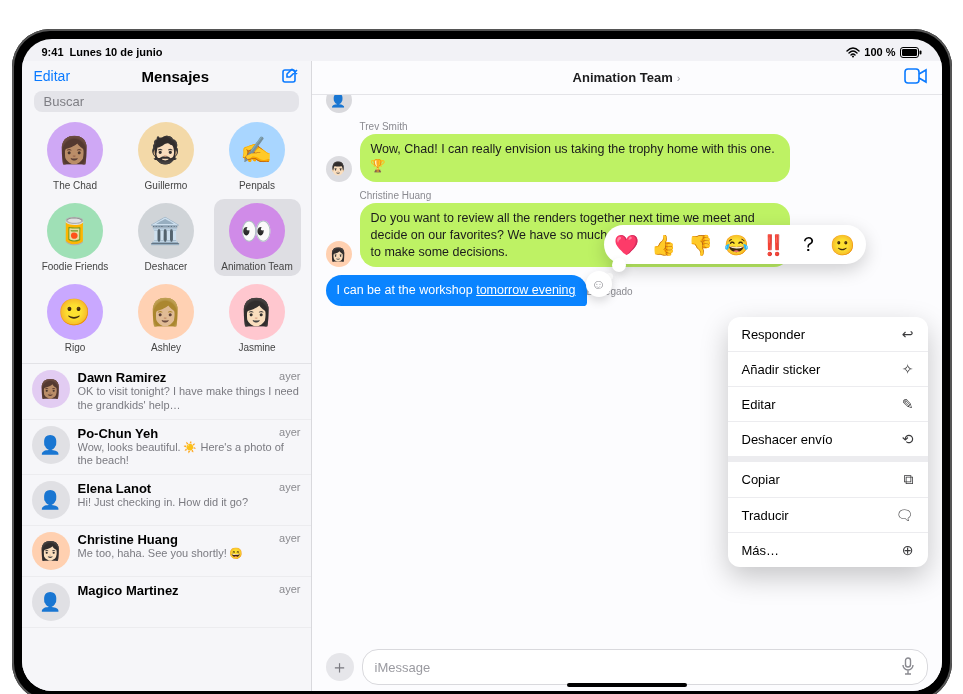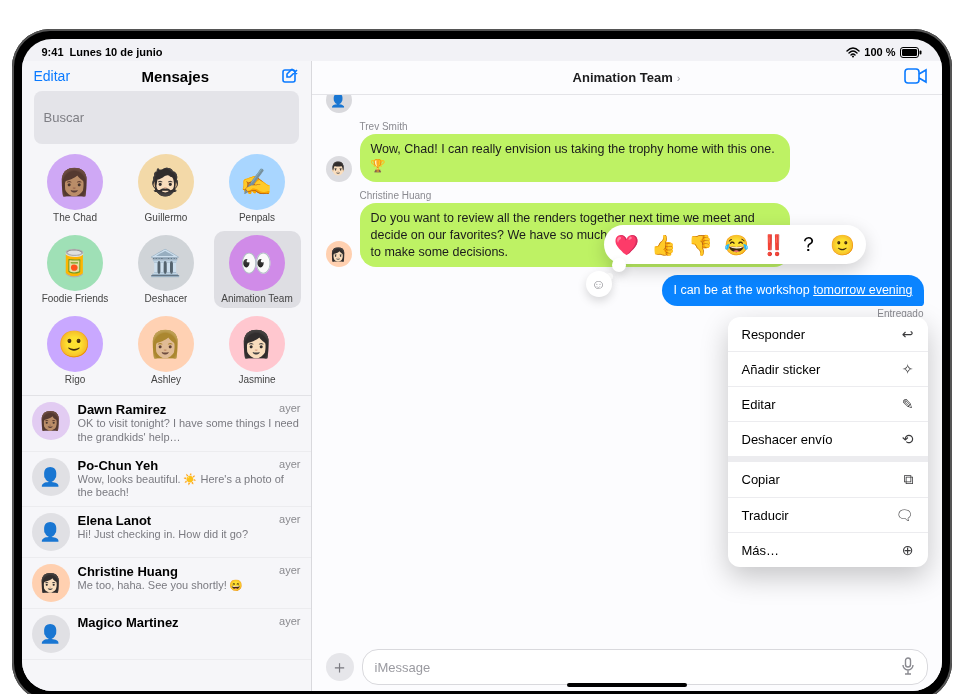--- a/index.html
+++ b/index.html
@@ -12,21 +12,21 @@
   .status .right{display:flex; gap:4px; align-items:center;}
   .grabber { position:absolute; top:30px; left:50%; transform:translateX(-50%); width:30px; height:4px; border-radius:3px; background:#b0b0b4; opacity:.6;}
   .content { flex:1; display:flex; overflow:hidden;}
   
   .sidebar { width:290px; background:#f6f6f9; border-right:1px solid #d9d9dd; display:flex; flex-direction:column; overflow:hidden;}
   .sb-head { display:flex; align-items:center; justify-content:space-between; padding:6px 12px 2px 12px;}
   .sb-head .edit { color:#0a7aff; font-size:14px;}
   .sb-head .title { font-weight:700; font-size:15px;text-align:right;}
   .compose { width:18px; height:18px; }
   .compose svg{stroke:#0a7aff;}
-  .search { margin:4px 12px 6px 12px; background:#e4e4e9; border-radius:8px; padding:19px 10px; font-size:13px; color:#7e7e84;}
+  .search { margin:4px 12px 6px 12px; background:#e4e4e9; border-radius:8px; padding:3px 10px; font-size:13px; color:#7e7e84;}
   .pins { display:grid; grid-template-columns:repeat(3,1fr); gap:4px 4px; padding:0 10px 6px 10px;}
   .pin { display:flex; flex-direction:column; align-items:center; gap:2px; padding:4px 2px; border-radius:10px;}
   .pin.sel { background:#dedee3;}
   .pin .av{ width:56px; height:56px; border-radius:50%; display:flex; align-items:center; justify-content:center; font-size:26px;}
   .pin .nm{ font-size:10px; color:#444; white-space:nowrap; max-width:80px; overflow:hidden; text-overflow:ellipsis;}
   .convlist { flex:1; overflow:hidden; border-top:1px solid #e2e2e6;}
   .conv { display:flex; gap:8px; padding:6px 10px; border-bottom:1px solid #ececef;}
   .conv .cav{ width:38px; height:38px; border-radius:50%; flex-shrink:0; display:flex; align-items:center; justify-content:center; font-size:18px;}
   .conv .body{ flex:1; min-width:0;}
   .conv .row1{ display:flex; justify-content:space-between; align-items:flex-start;}
@@ -38,21 +38,21 @@
   .chat-head { height:34px; display:flex; align-items:center; justify-content:center; position:relative; border-bottom:1px solid #e4e4e8;}
   .chat-title { font-size:13px; font-weight:600; color:#1c1c1e;}
   .chev { margin-left:4px; color:#9a9aa0; font-size:11px;}
   .video-btn { position:absolute; right:14px; top:6px; }
   .video-btn svg{stroke:#0a7aff; fill:none;}
   .messages { flex:1; padding:8px 14px 0 14px; position:relative; overflow:hidden;}
   .msg-block { display:flex; gap:8px; margin-bottom:8px;}
   .msg-block .mav{ width:26px; height:26px; border-radius:50%; flex-shrink:0; align-self:flex-end; display:flex; align-items:center; justify-content:center; font-size:13px;}
   .sender { font-size:10px; color:#8a8a90; margin:0 0 2px 34px;}
   .bubble { background:#bef264; color:#1a1a1c; padding:7px 11px; border-radius:16px; font-size:12.5px; line-height:1.35; max-width:430px;}
-  .mine-wrap { display:flex; flex-direction:column; align-items:flex-end; margin-right:4px; position:relative;}
+  .mine-wrap { display:flex; flex-direction:row; align-items:center; margin-right:4px; position:relative;}
   .bubble.mine { background:#0a84ff; color:#fff; border-bottom-right-radius:4px;}
   .bubble.mine .ul{ text-decoration:underline;}
   .delivered { font-size:10px; color:#8a8a90; margin-top:2px;}
   
   .reactions { position:absolute; background:#fff; border-radius:24px; padding:6px 10px; display:flex; gap:12px; box-shadow:0 6px 18px rgba(0,0,0,.18); font-size:20px; align-items:center;}
   .reactions::after{ content:""; position:absolute; left:8px; bottom:-8px; width:14px; height:14px; background:#fff; border-radius:50%; box-shadow:0 4px 10px rgba(0,0,0,.12);}
   .reactions::before{ content:""; position:absolute; left:2px; bottom:-16px; width:7px; height:7px; background:#fff; border-radius:50%; box-shadow:0 4px 8px rgba(0,0,0,.1);}
   .react-add { position:absolute; width:26px; height:26px; border-radius:50%; background:#fff; box-shadow:0 4px 10px rgba(0,0,0,.15); display:flex; align-items:center; justify-content:center; font-size:14px; color:#8a8a90;}
   
   .ctxmenu { position:absolute; width:200px; background:#fff; border-radius:12px; box-shadow:0 10px 28px rgba(0,0,0,.22); overflow:hidden; font-size:13px;}
@@ -154,21 +154,21 @@
           </div>
 
         <div class="convlist" id="convlist">
             <div class="conv">
               <div class="cav" style="background:#e2ccf2">👩🏽</div>
     <div class="body">
       <div class="row1">
                   <span class="name">Dawn Ramirez</span>
       <span class="time">ayer</span>
                 </div>
-      <div class="prev">OK to visit tonight? I have some things I need the grandkids' help…</div>
+      <div class="prev">OK to visit tonight? I have make things I need the grandkids' help…</div>
     </div>
             </div>
             <div class="conv">
               <div class="cav" style="background:#e0e0e4">👤</div>
     <div class="body">
       <div class="row1">
                   <span class="name">Po-Chun Yeh</span>
       <span class="time">ayer</span>
                 </div>
       <div class="prev">Wow, looks beautiful. ☀️ Here's a photo of the beach!</div>

